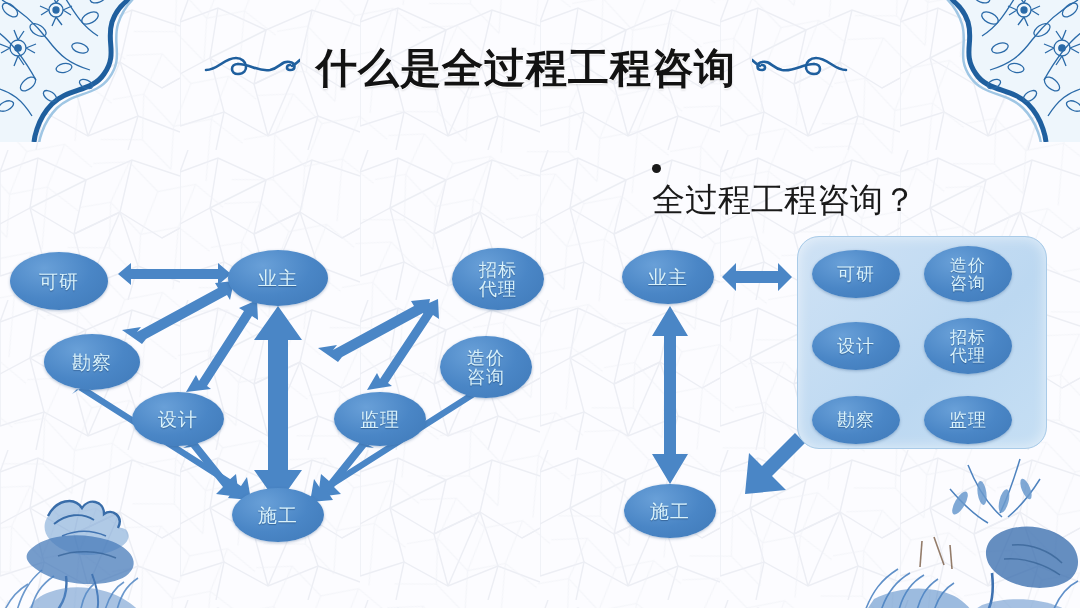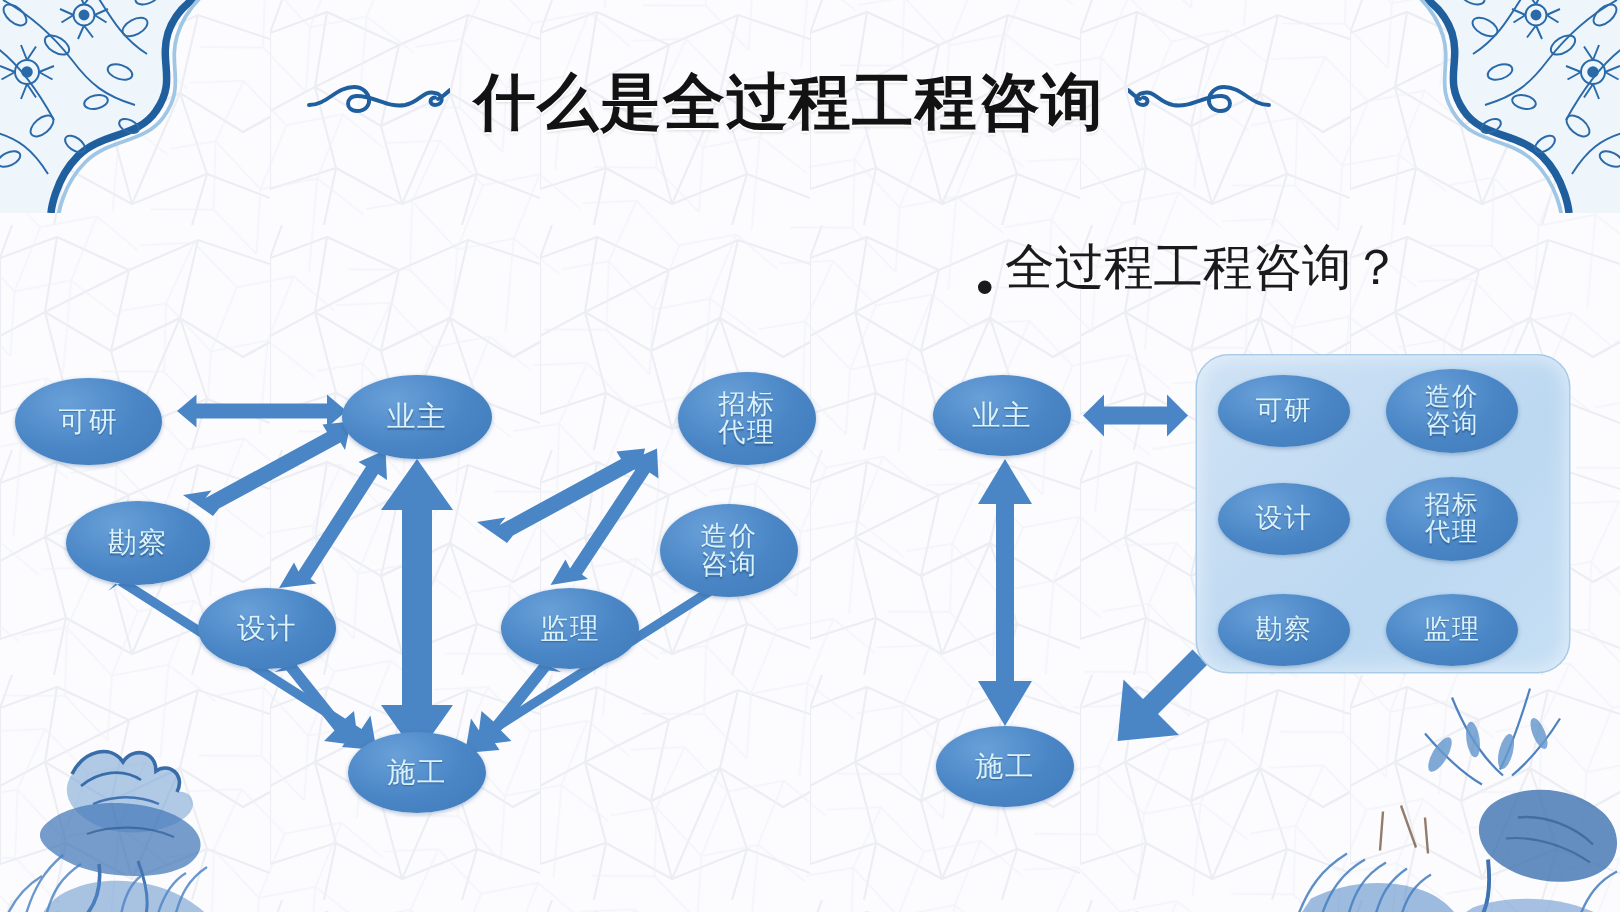--- a/index.html
+++ b/index.html
@@ -27,21 +27,21 @@
               align-items:center;justify-content:center;gap:16px;}
   .swirl{flex:0 0 auto;}
   .swirl-r{transform:scaleX(-1);}
   .title{
     font-size:41px;font-weight:bold;color:#121212;letter-spacing:1px;
     white-space:nowrap;line-height:1;
     text-shadow:0 1px 0 #fff,0 2px 2px rgba(0,0,0,.12);
   }
 
   
-  .bullet-line{position:absolute;left:652px;top:160px;display:flex;align-items:flex-end;gap:9px;}
+  .bullet-line{position:absolute;left:652px;top:160px;display:flex;align-items:flex-start;gap:9px;flex-direction:column;}
   .bullet-dot{width:9px;height:9px;border-radius:50%;background:#1a1a1a;flex:0 0 auto;margin-top:4px;}
   .bullet-text{font-size:33px;color:#1a1a1a;white-space:nowrap;line-height:1.1;}
 
   
   .node{
     position:absolute;display:flex;align-items:center;justify-content:center;
     border-radius:50%;
     background:radial-gradient(ellipse at 35% 28%,#69a0d8 0%,#4a86c6 52%,#3f79b8 100%);
     box-shadow:0 1px 3px rgba(40,80,130,.35);
     color:#d9f2fb;text-align:center;line-height:1.08;

